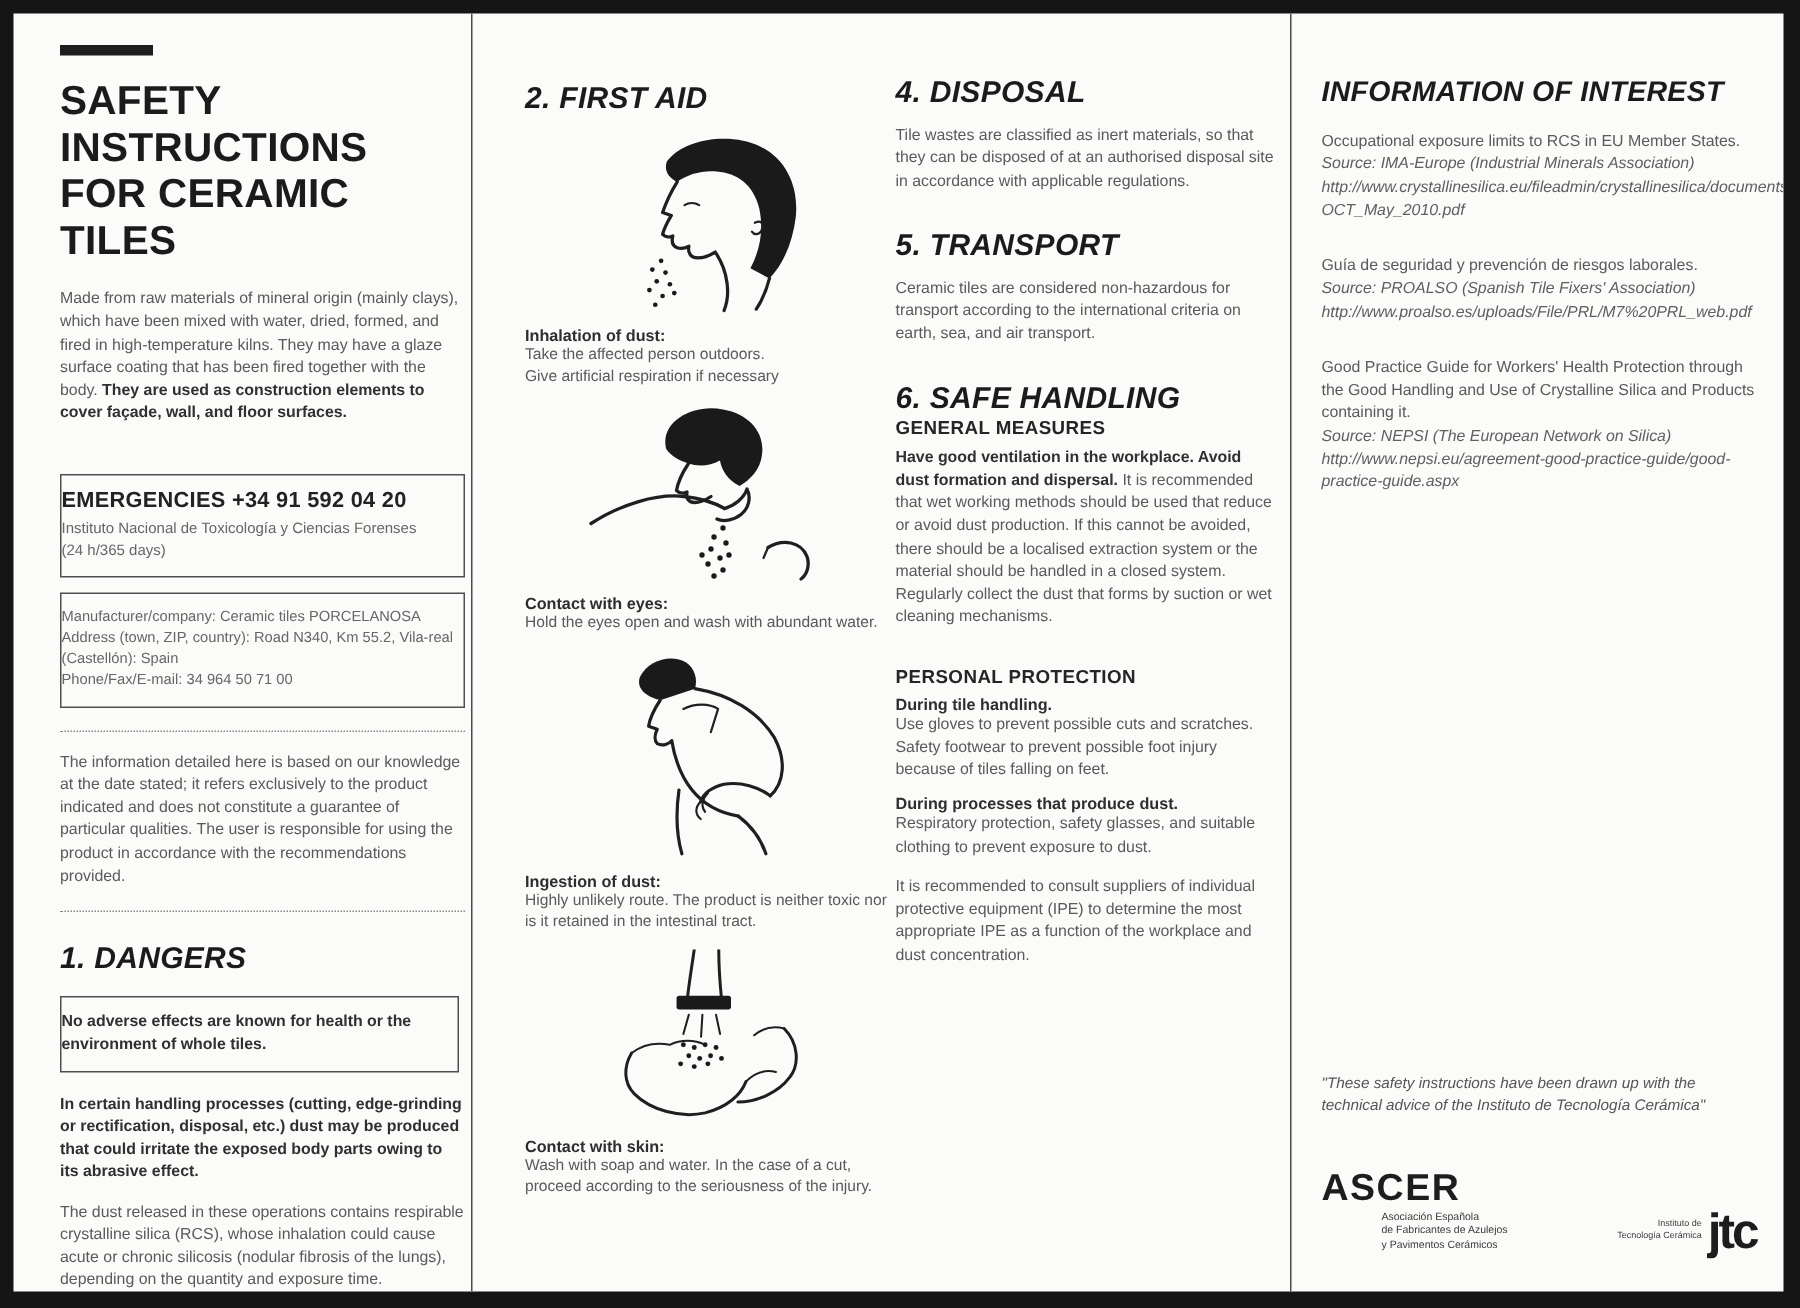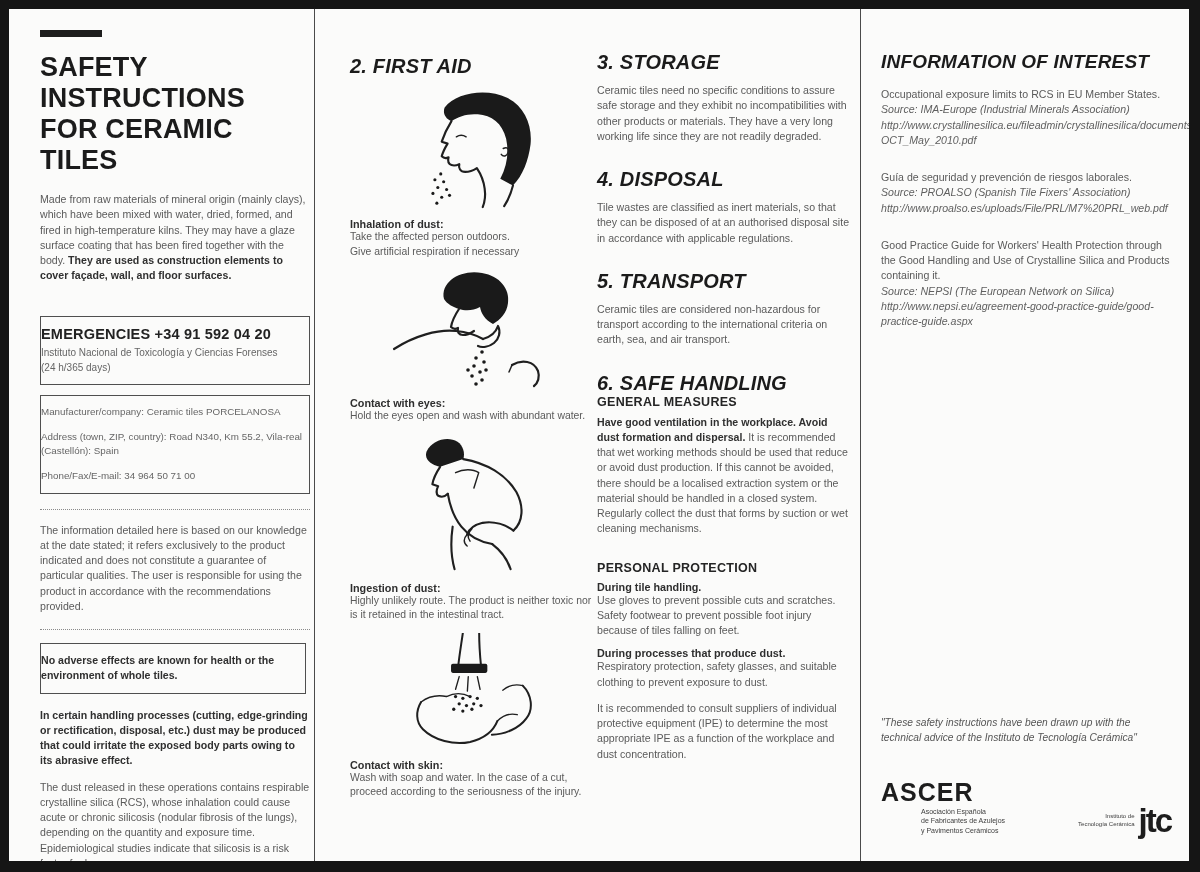--- a/index.html
+++ b/index.html
@@ -26,21 +26,21 @@
 
   .intro { margin-top:16px; }
 
   .box { border:1px solid #4f4f4f; padding:9px 0; background:transparent; }
   .emergency-box { margin-top:32px; }
   .emergency-title { font-size:14.5px; font-weight:bold; color:#222; letter-spacing:0.2px; margin-bottom:3px; }
   .small-gray { font-size:10px; color:#666; line-height:1.5; }
 
   .manufacturer-box { margin-top:10px; }
   .manufacturer-box .row { font-size:9.8px; color:#666; line-height:1.45; }
-  .manufacturer-box .row + .row { margin-top:11px; }
+  .manufacturer-box .row + .row { margin-top:0; }
 
   .dotted-rule { border:none; border-top:1px dotted #8a8a8a; margin:15px 0 13px 0; }
 
   .h-big { font-size:20px; font-weight:bold; color:#1b1b1b; letter-spacing:0.2px;font-style:italic; }
 
   .dangers-box { margin:13px 4px 14px 0; }
   .dangers-box .body-text { font-weight:bold; color:#303030; font-size:10.6px; }
 
   .para { margin-top:11px; }
 
@@ -98,20 +98,21 @@
       <div class="box manufacturer-box">
         <div class="row">Manufacturer/company:  Ceramic tiles  PORCELANOSA</div>
         <div class="row">Address (town, ZIP, country):  Road N340, Km 55.2, Vila-real (Castellón): Spain</div>
         <div class="row">Phone/Fax/E-mail:  34 964 50 71 00</div>
       </div>
 
       <hr class="dotted-rule">
       <p class="body-text">The information detailed here is based on our knowledge at the date stated; it refers exclusively to the product indicated and does not constitute a guarantee of particular qualities. The user is responsible for using the product in accordance with the recommendations provided.</p>
       <hr class="dotted-rule">
 
+      <h2 class="h-big" style="margin-top:20px;">1. DANGERS</h2>
       <div class="box dangers-box">
         <p class="body-text">No adverse effects are known for health or the environment of whole tiles.</p>
       </div>
       <p class="body-text lead-bold">In certain handling processes (cutting, edge-grinding or rectification, disposal, etc.) dust may be produced that could irritate the exposed body parts owing to its abrasive effect.</p>
       <p class="body-text para">The dust released in these operations contains respirable crystalline silica (RCS), whose inhalation could cause acute or chronic silicosis (nodular fibrosis of the lungs), depending on the quantity and exposure time. Epidemiological studies indicate that silicosis is a risk factor for lung cancer.</p>
 
     </div>
 
     <div id="col2" class="col">
       <h2 class="h-big">2. FIRST AID</h2>
@@ -202,24 +203,20 @@
           <path class="ink thin" d="M20,76 C28,70 38,68 48,70 M48,70 C56,66 66,66 74,70"></path>
           <path class="ink" d="M132,58 C142,68 144,84 136,94 C128,105 112,112 98,112"></path>
           <path class="ink thin" d="M104,97 C110,91 118,88 126,90 M132,58 C124,56 116,58 110,63"></path>
         </svg>
         <div class="caption-label">Contact with skin:</div>
         <div class="caption-text">Wash with soap and water. In the case of a cut, proceed according to the seriousness of the injury.</div>
       </div>
     </div>
 
     <div id="col3" class="col">
-      <div class="c3-section">
-        <h2 class="h-big" style="margin-bottom:9px;">3. STORAGE</h2>
-        <p class="body-text">Ceramic tiles need no specific conditions to assure safe storage and they exhibit no incompatibilities with other products or materials. They have a very long working life since they are not readily degraded.</p>
-      </div>
 
       <div class="c3-section">
         <h2 class="h-big" style="margin-bottom:9px;">4. DISPOSAL</h2>
         <p class="body-text">Tile wastes are classified as inert materials, so that they can be disposed of at an authorised disposal site in accordance with applicable regulations.</p>
       </div>
 
       <div class="c3-section">
         <h2 class="h-big" style="margin-bottom:9px;">5. TRANSPORT</h2>
         <p class="body-text">Ceramic tiles are considered non-hazardous for transport according to the international criteria on earth, sea, and air transport.</p>
       </div>

